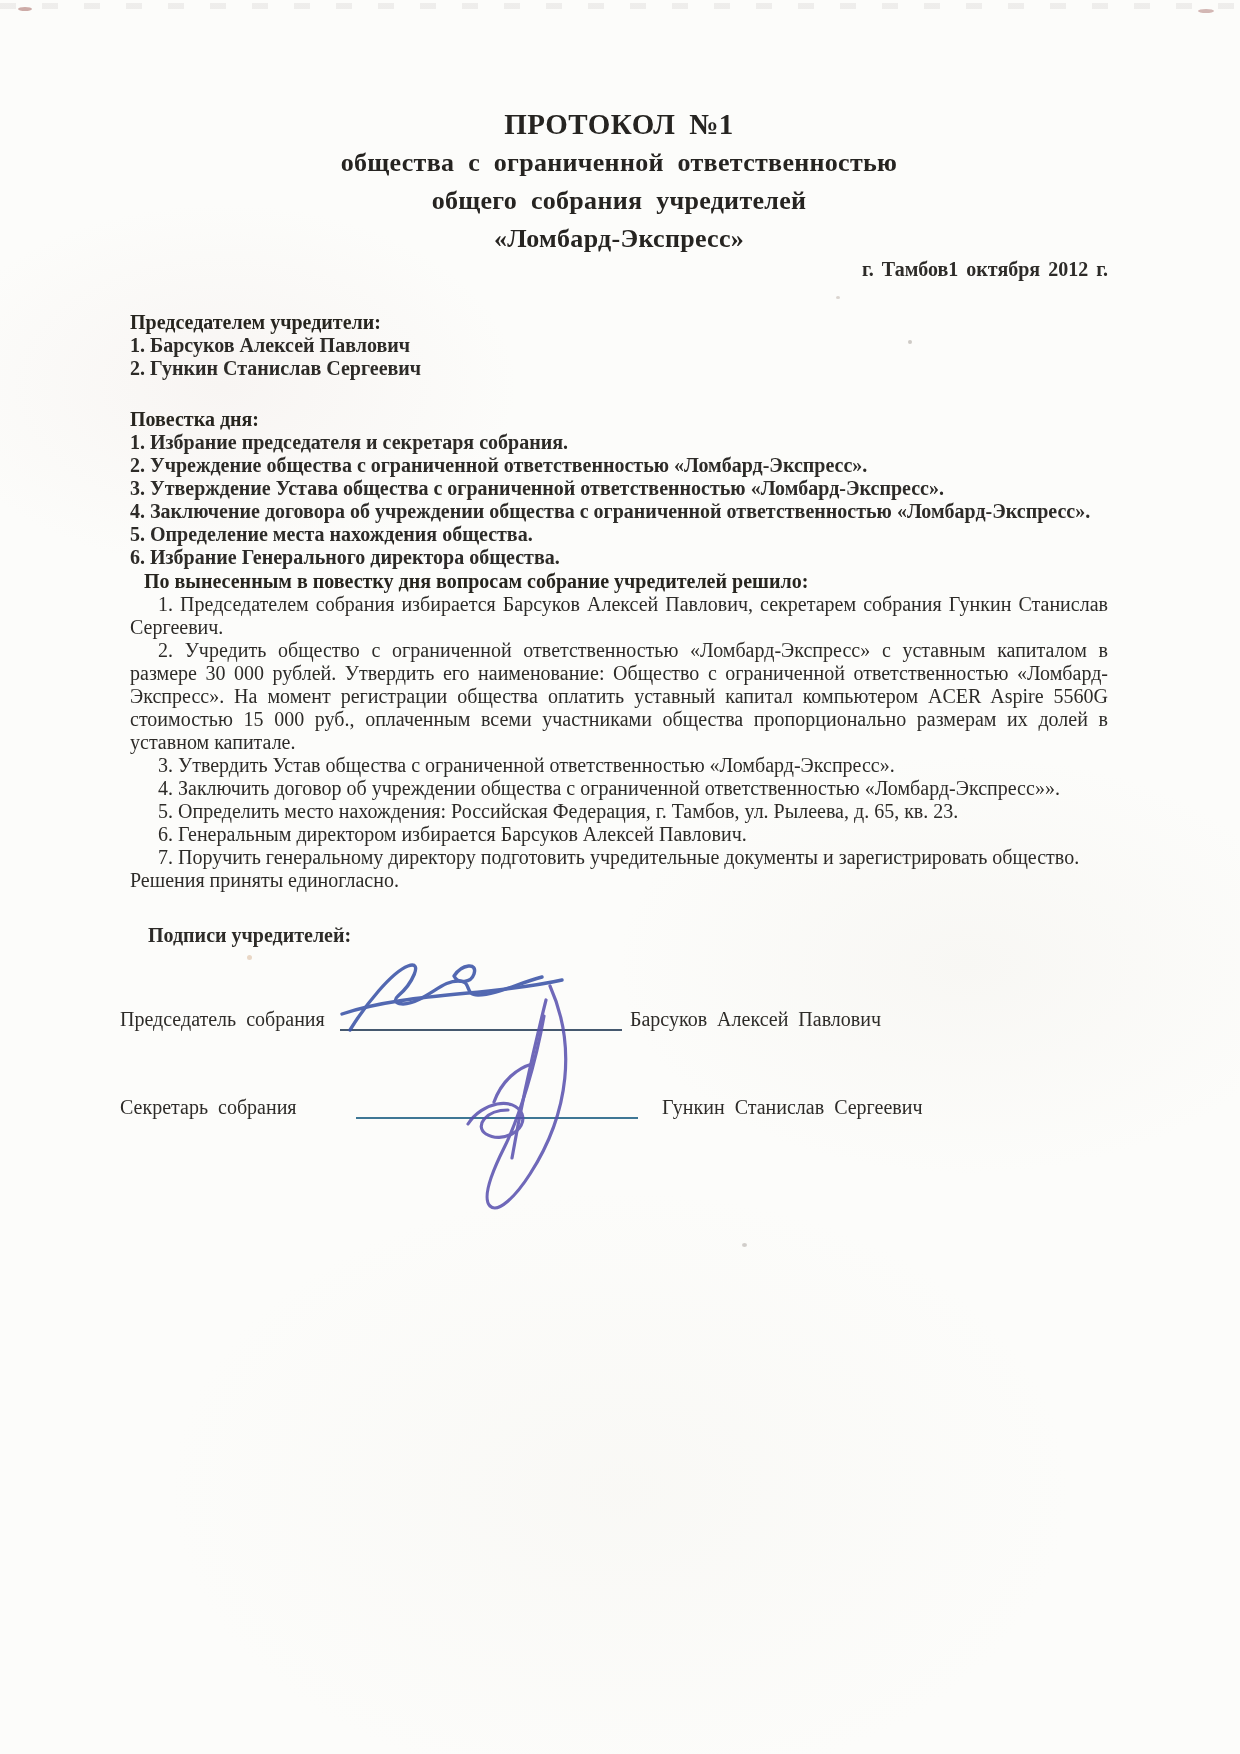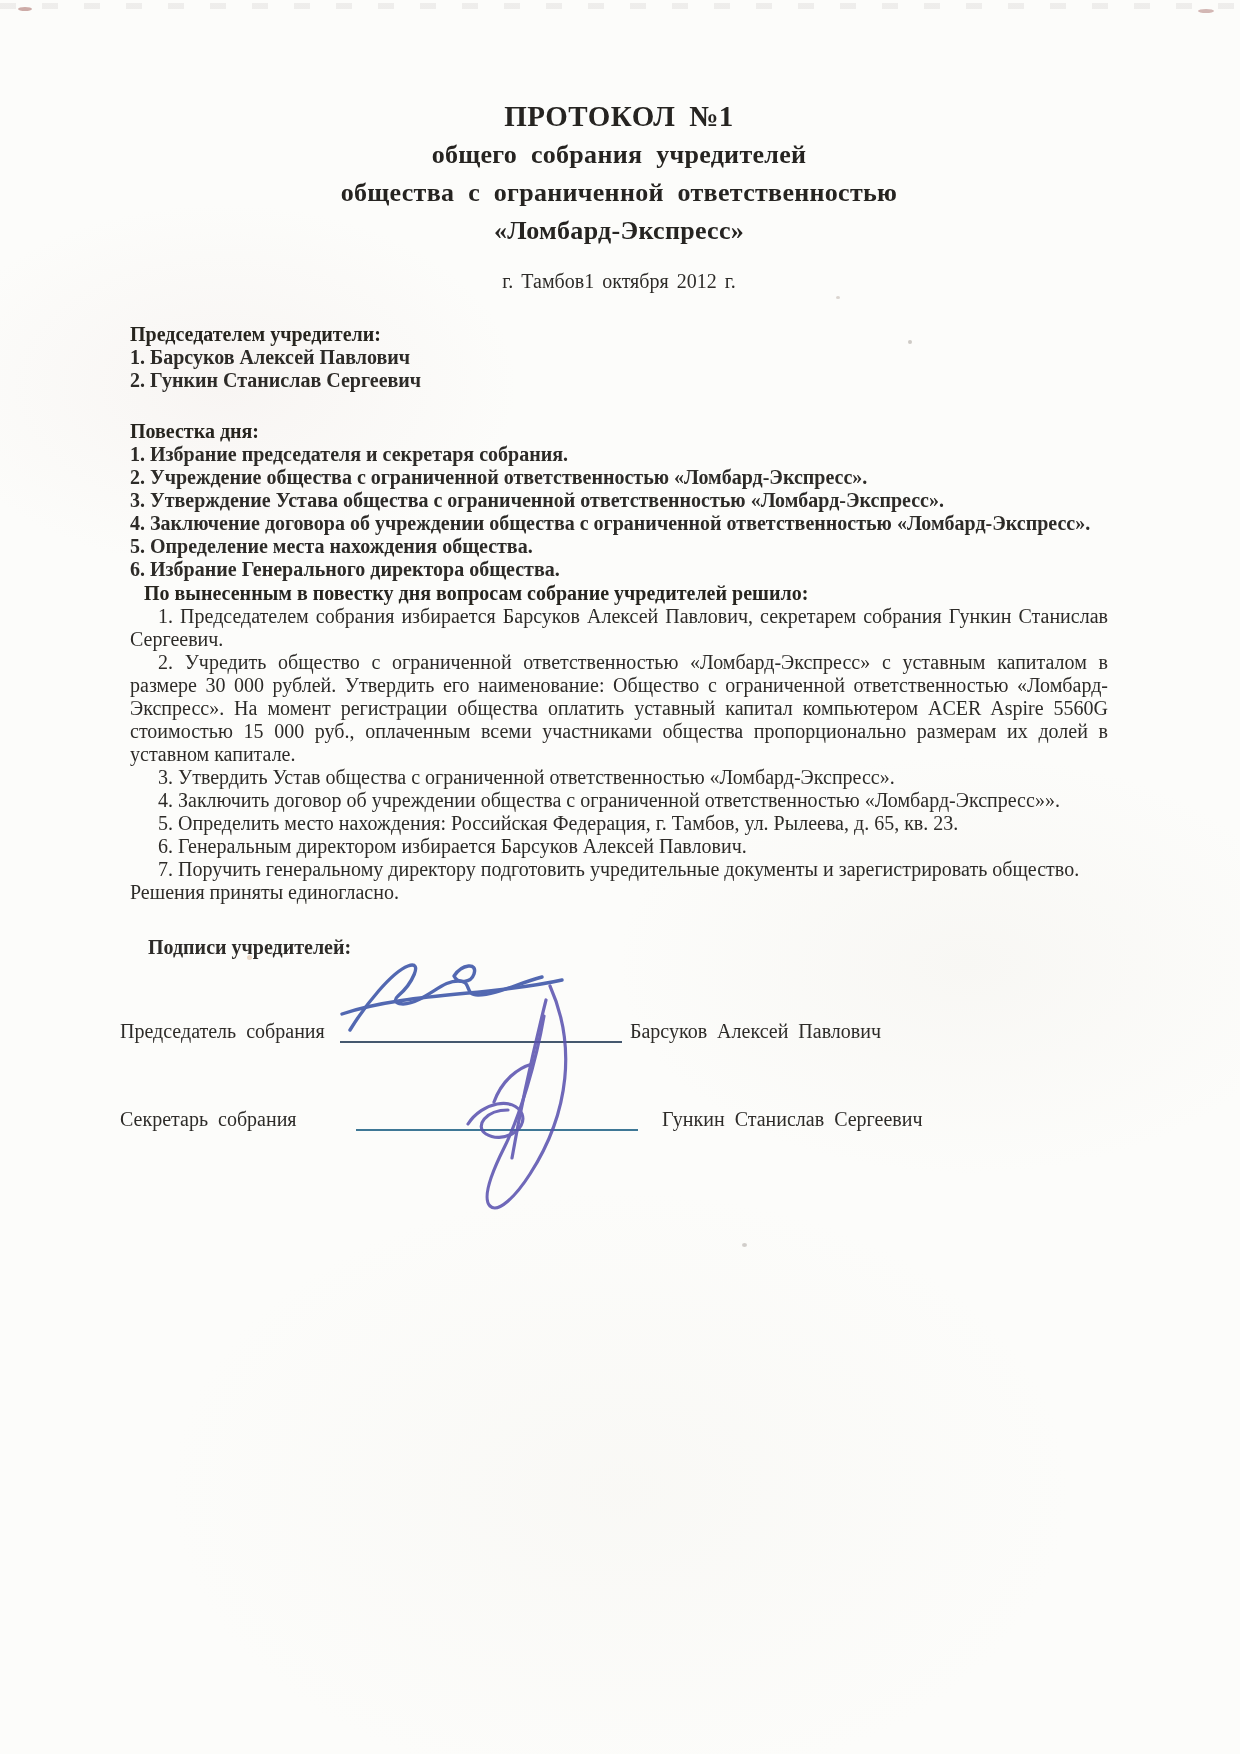--- a/index.html
+++ b/index.html
@@ -16,27 +16,27 @@
     color:#2d2b28;
     overflow:hidden;
   }
   .edge-top{
     position:absolute;top:3px;left:0;right:0;height:6px;
     background:repeating-linear-gradient(90deg, rgba(115,105,105,.22) 0 16px, transparent 16px 42px);
     opacity:.45;
   }
   .speck{position:absolute;border-radius:50%;}
   .doc{
-    position:absolute;left:130px;top:0;width:978px;
+    position:absolute;left:130px;top:8px;width:978px;
     font-size:20px;line-height:23px;
   }
   .title-block{padding-top:96px;text-align:center;font-weight:bold;color:#262421;}
   .title-l1{font-size:29px;line-height:40px;letter-spacing:.5px;word-spacing:6px;}
   .title-l{font-size:26px;line-height:38px;letter-spacing:.3px;word-spacing:7px;}
-  .city-date{display:flex;justify-content:center;margin-top:20px;font-weight:normal;word-spacing:3px;}
+  .city-date{display:flex;justify-content:flex-end;font-weight:bold;word-spacing:3px;}
   .sec{margin:0;}
   .h{font-weight:bold;color:#27251f;}
   .attendees{margin-top:30px;}
   .agenda{margin-top:28px;}
   .decisions{margin-top:1px;}
   .decisions .h{padding-left:14px;}
   .line{margin:0;font-weight:bold;}
   .jp{margin:0;text-align:justify;text-indent:28px;}
   .resolution{font-weight:normal;}
   .sig-heading{margin-top:32px;padding-left:18px;font-weight:bold;}
@@ -59,22 +59,22 @@
   <div class="speck" style="left:1198px;top:9px;width:16px;height:4px;background:rgba(150,80,74,.4);"></div>
   <div class="speck" style="left:908px;top:340px;width:4px;height:4px;background:rgba(120,110,100,.35);"></div>
   <div class="speck" style="left:742px;top:1243px;width:5px;height:4px;background:rgba(130,120,115,.35);"></div>
   <div class="speck" style="left:836px;top:296px;width:4px;height:3px;background:rgba(140,120,110,.3);"></div>
   <div class="speck" style="left:247px;top:955px;width:5px;height:5px;background:rgba(205,160,120,.4);"></div>
 
   <div class="doc">
 
     <div class="title-block">
       <div class="title-l1">ПРОТОКОЛ №1</div>
+      <div class="title-l">общества с ограниченной ответственностью</div>
       <div class="title-l">общего собрания учредителей</div>
-      <div class="title-l">общества с ограниченной ответственностью</div>
       <div class="title-l">«Ломбард-Экспресс»</div>
     </div>
 
     <div class="city-date">
       <span>г. Тамбов</span>
       <span>1 октября 2012 г.</span>
     </div>
 
     <div class="sec attendees">
       <div class="h">Председателем учредители:</div>

